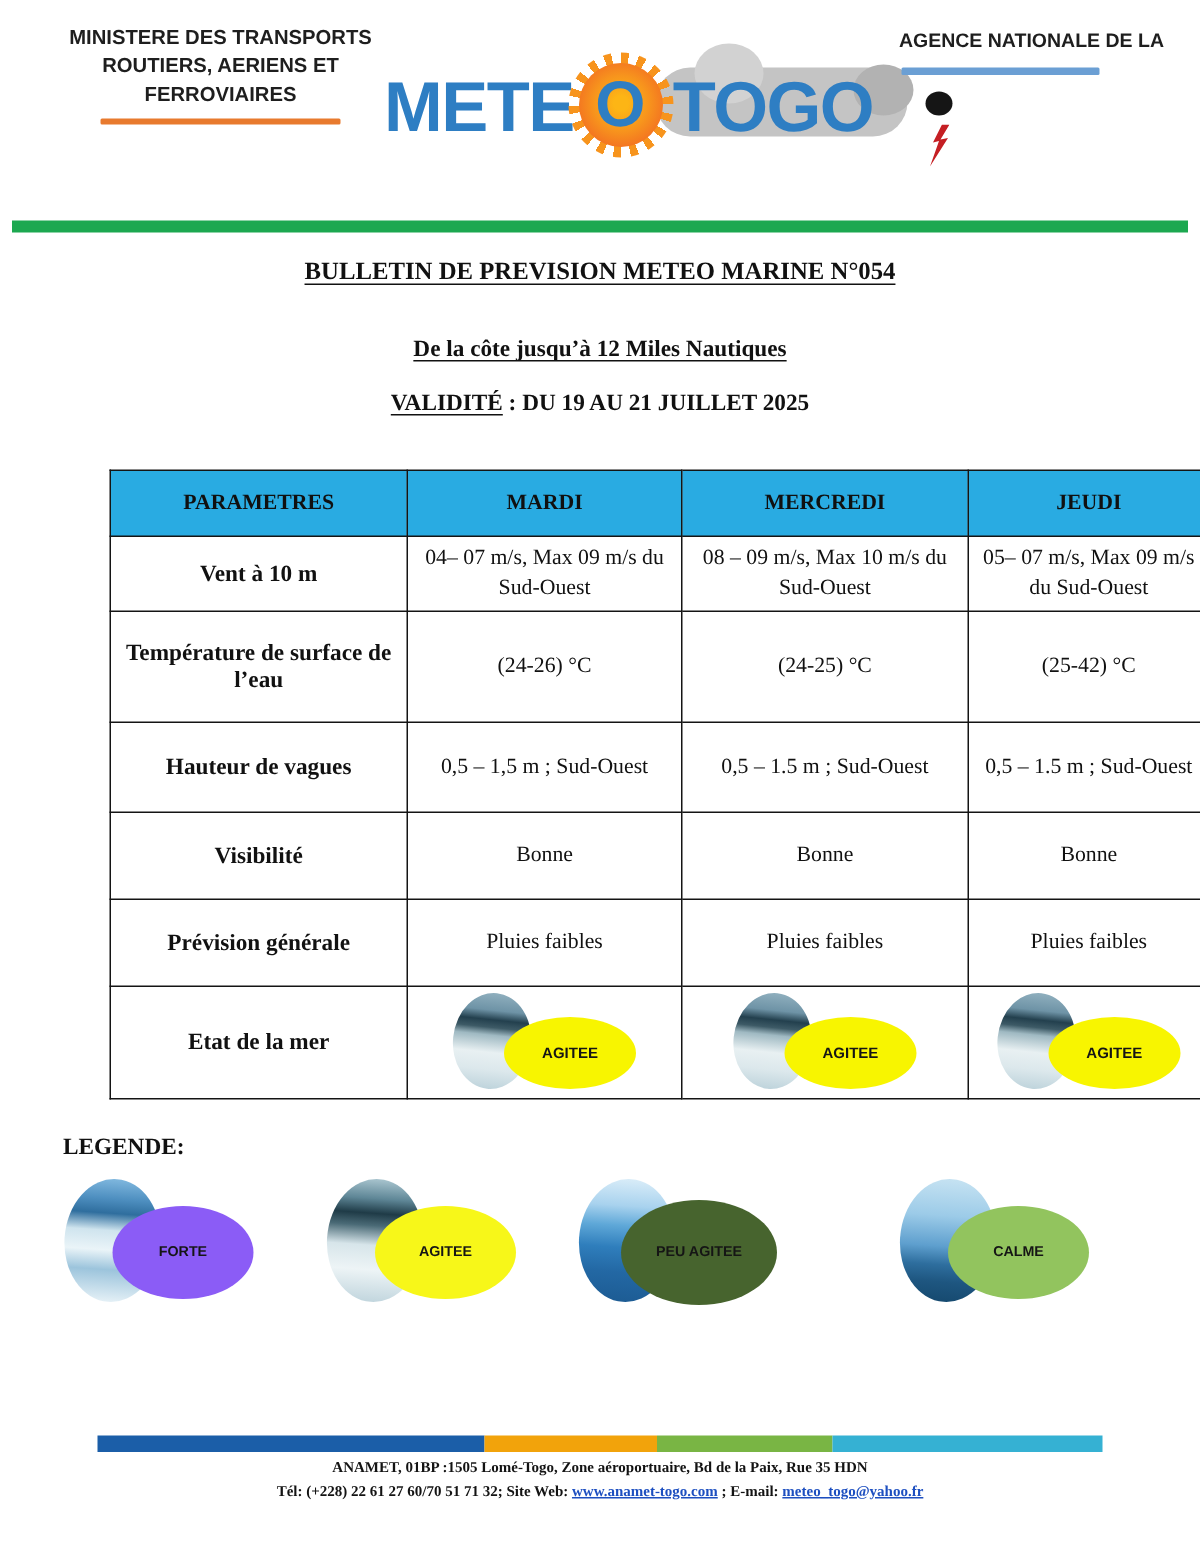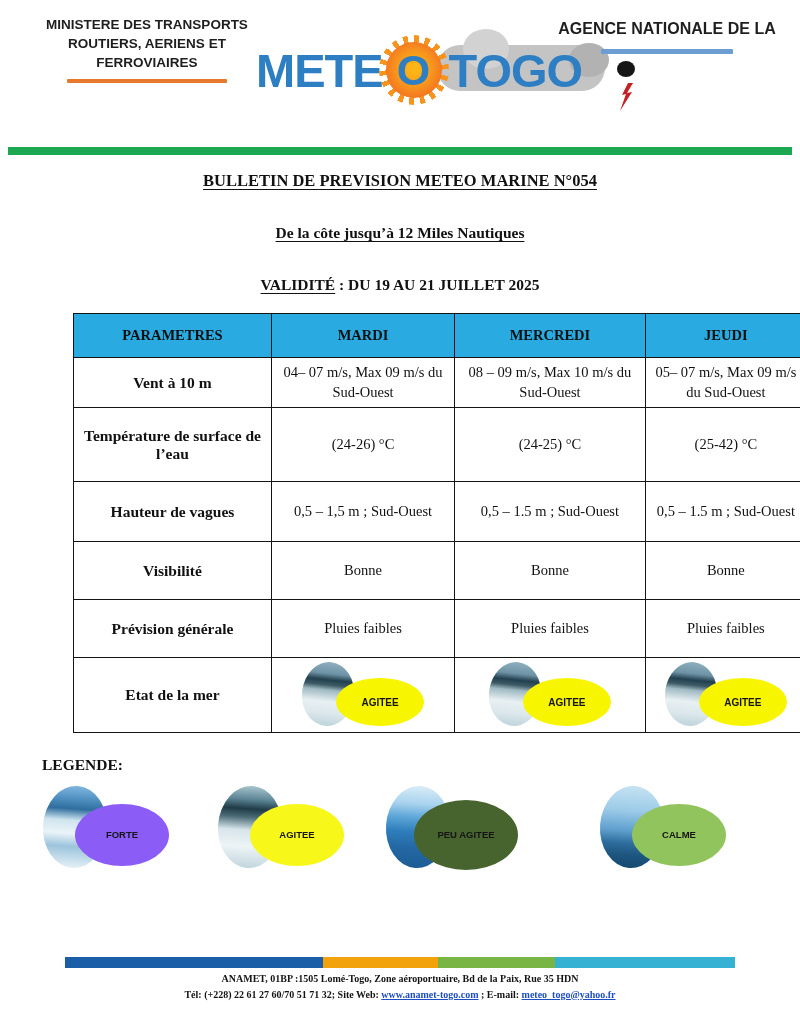--- a/index.html
+++ b/index.html
@@ -6,21 +6,21 @@
   html,body { margin:0; padding:0; background:#fff; }
   .page {
     position:relative; width:800px; height:1035px; margin:0 auto;
     background:#fff; font-family:"Liberation Serif", serif; color:#111; overflow:hidden;
   }
 
   
   .org-block { position:absolute; text-align:center; font-family:"Liberation Sans", sans-serif;
     font-weight:bold; color:#1e1e1e; line-height:1.4; }
   .ministry { left:28px; top:16px; width:238px; font-size:13.5px; }
-  .agency   { left:558px; top:18px; width:218px; font-size:16px; }
+  .agency   { left:558px; top:18px; width:218px; font-size:13px;text-align:right; }
   .under-bar { margin:6px auto 0; border-radius:1px; }
   .ministry .under-bar { width:160px; height:4px; }
   .agency   .under-bar { width:132px; height:5px; margin-top:9px; }
 
   .logo { position:absolute; left:256px; top:32px; width:300px; height:84px; }
   .logo-row { position:relative; display:flex; align-items:center; height:76px; }
   .logo-word { font-family:"Liberation Sans", sans-serif; font-weight:bold; font-size:47px;
     letter-spacing:-1px; position:relative; z-index:2; }
   .sun { position:relative; width:56px; height:56px; margin:0 3px; z-index:2; flex:0 0 auto; }
   .sun-rays { position:absolute; inset:-7px; border-radius:50%;
@@ -41,21 +41,21 @@
   .storm-cloud::before { content:""; position:absolute; left:9px; top:-8px; width:18px; height:16px;
     border-radius:50%; background:#151515; }
   .bolt { position:absolute; left:12px; top:14px; }
 
   .green-bar { position:absolute; left:8px; right:8px; top:147px; height:8px; }
 
   
   .doc-title { position:absolute; left:0; right:0; text-align:center; font-weight:bold; }
   .t1 { top:171px; font-size:16.5px; }
   .t2 { top:224px; font-size:15.5px; }
-  .t3 { top:276px; font-size:15.5px; }
+  .t3 { top:260px; font-size:15.5px; }
   .u  { text-decoration:underline; text-underline-offset:3px; }
 
   
   .marine-table { position:absolute; left:33px; top:313px; width:734px; border-collapse:collapse;
     table-layout:fixed;margin-left:40px; }
   .marine-table th, .marine-table td { border:1.6px solid #141414; text-align:center;
     vertical-align:middle; padding:2px 6px; }
   .marine-table th { font-size:14.5px; font-weight:bold; color:#101010; }
   .col-param { width:27%; } .col-mar { width:25%; } .col-mer { width:26%; } .col-jeu { width:22%; }
   .param-cell { font-weight:bold; font-size:15.5px; }

